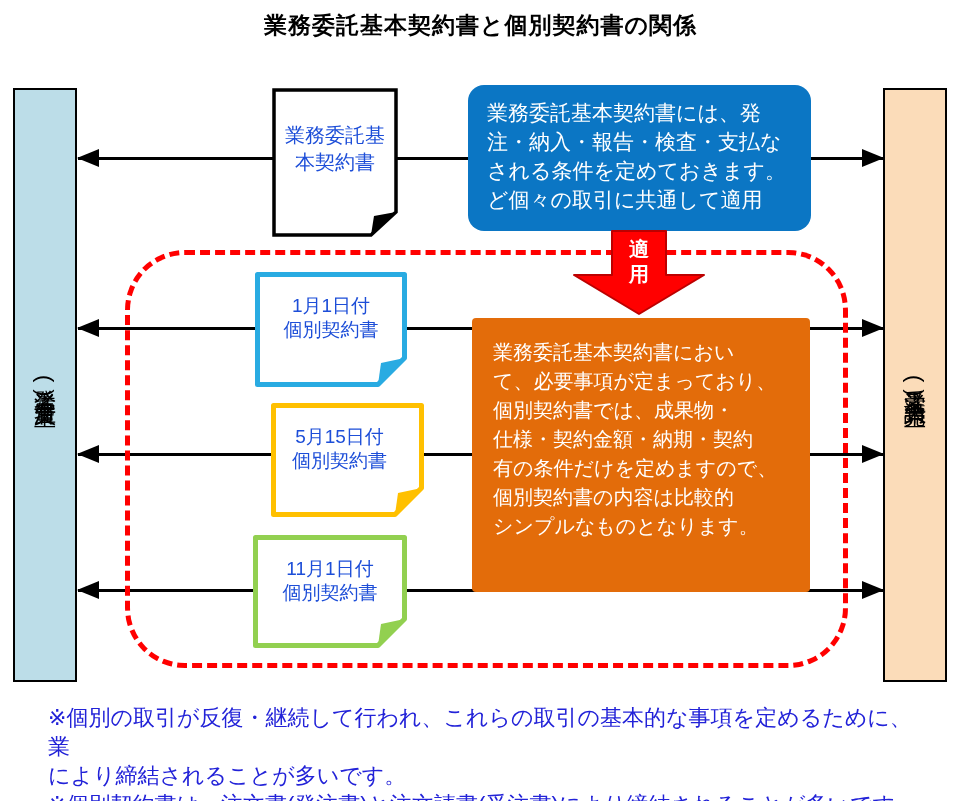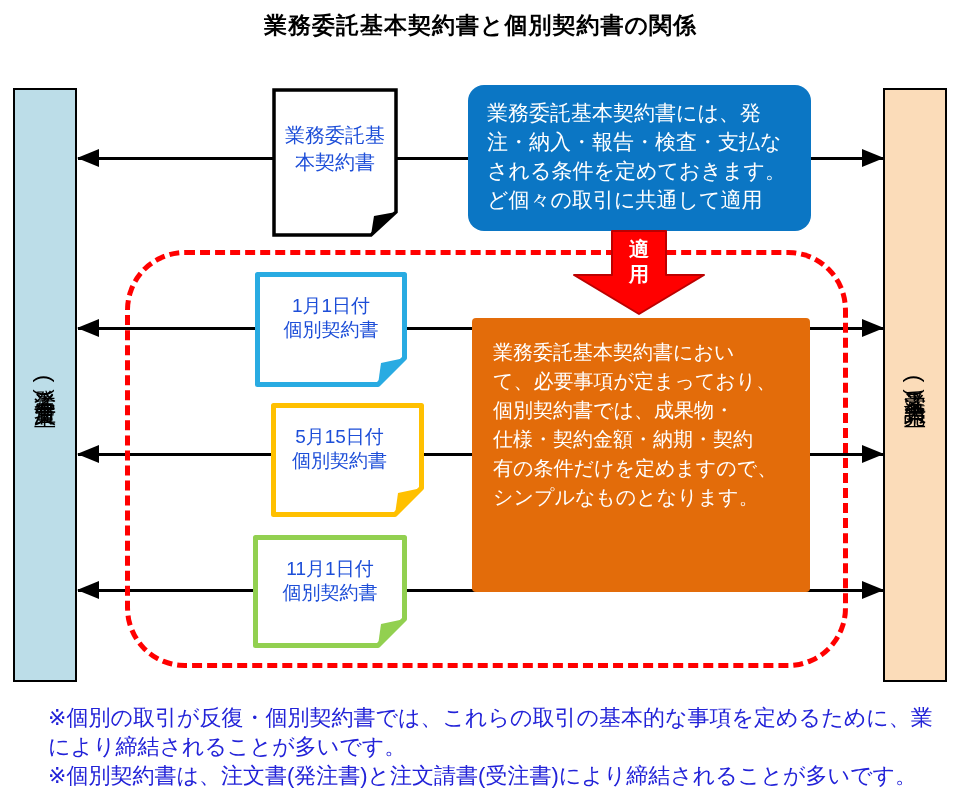--- a/index.html
+++ b/index.html
@@ -175,22 +175,23 @@
       <div>個別契約書</div>
     </div>
   </div>
 
   <div class="note orange">
     <div class="nline">業務委託基本契約書におい</div>
     <div class="nline">て、必要事項が定まっており、</div>
     <div class="nline">個別契約書では、成果物・</div>
     <div class="nline">仕様・契約金額・納期・契約</div>
     <div class="nline">有の条件だけを定めますので、</div>
+    <div class="nline">個別契約書の内容は比較的</div>
     <div class="nline">シンプルなものとなります。</div>
   </div>
 
   <div class="footnote">
-    <div>※個別の取引が反復・個別契約書では、これらの取引の基本的な事項を定めるために、業</div>
+    <div>※個別の取引が反復・継続して行われ、これらの取引の基本的な事項を定めるために、業</div>
     <div>により締結されることが多いです。</div>
     <div>※個別契約書は、注文書(発注書)と注文請書(受注書)により締結されることが多いです。</div>
   </div>
 
 </div>
 
 </body></html>

